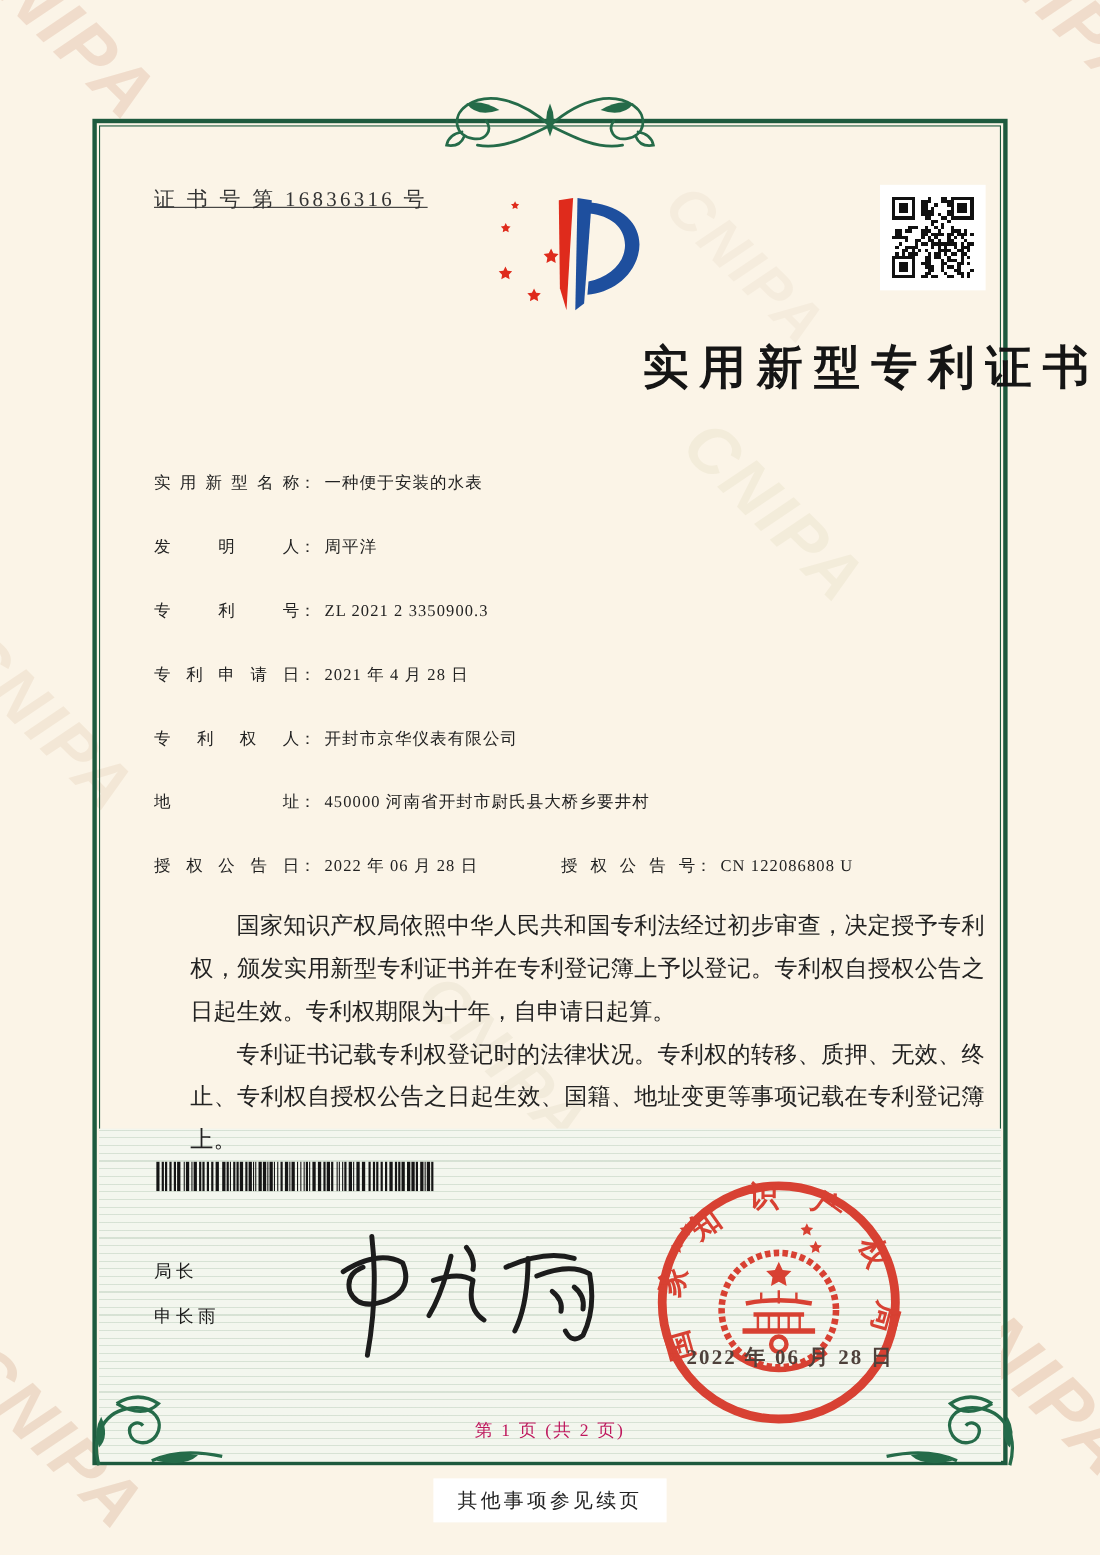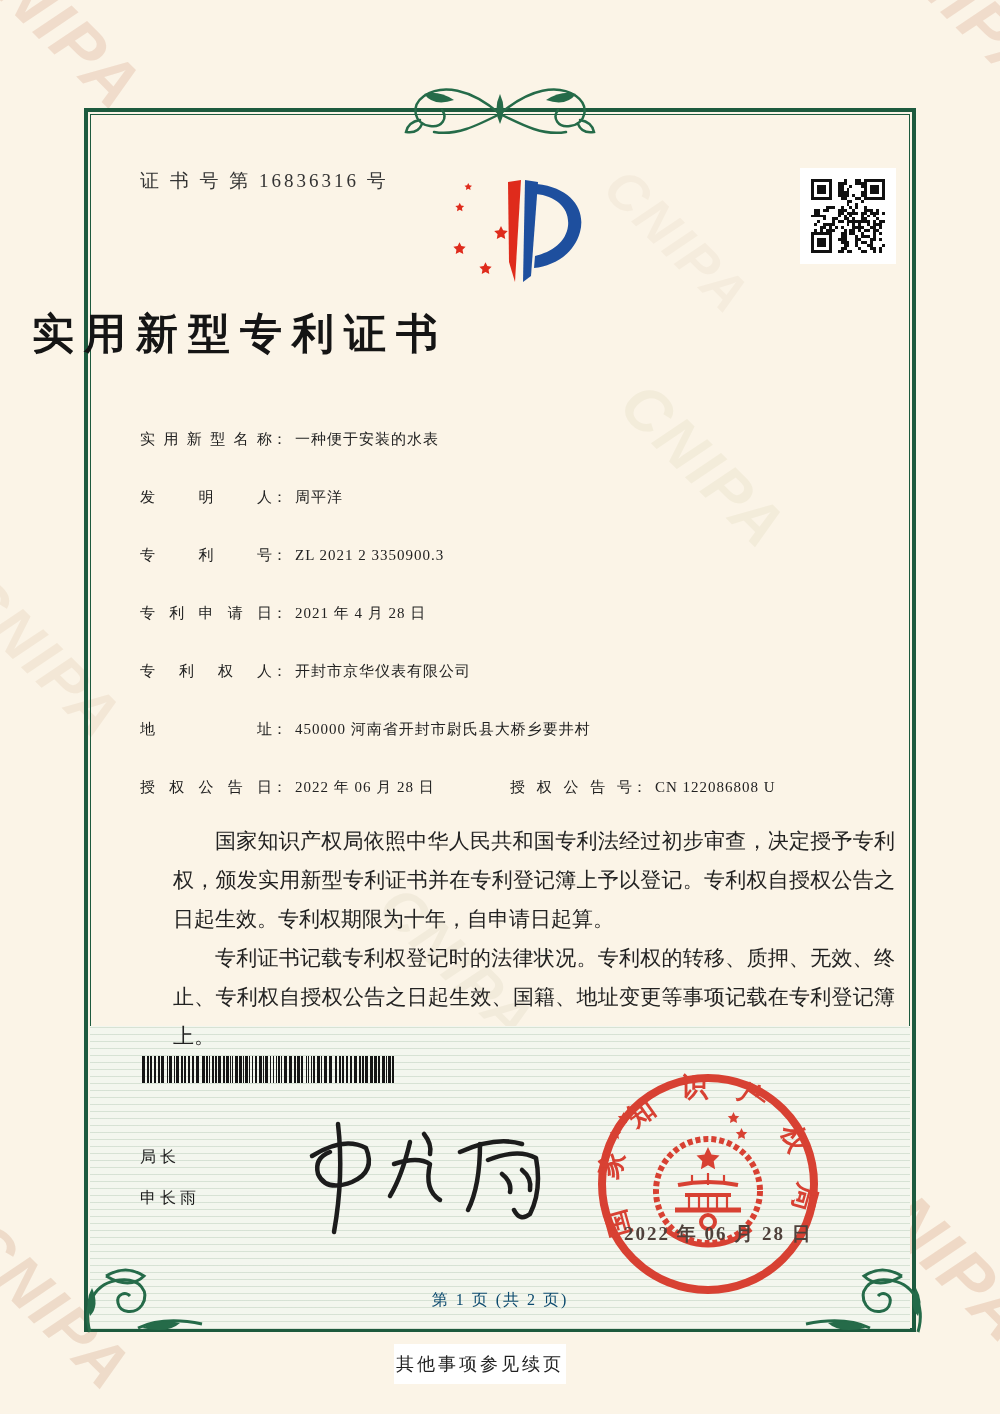--- a/index.html
+++ b/index.html
@@ -17,27 +17,27 @@
   .frame-inner{ position:absolute; inset:2px; border:1px solid #1d5a3e; }
 
   
   .wave-band{ position:absolute; left:90px; top:1026px; width:820px; height:303px; z-index:2;
     background-color:#f3f6ee;
     background-image:repeating-linear-gradient(0deg, rgba(130,165,135,.25) 0 1px, rgba(255,255,255,0) 1px 7px);
   }
 
   .content{ position:absolute; inset:0; z-index:3; color:#2b2b2b; }
 
-  .cert-no{ position:absolute; left:140px; top:168px; font-size:19px; letter-spacing:3px; color:#333; }
+  .cert-no{ position:absolute; left:140px; top:168px; font-size:19px; letter-spacing:3px; color:#333;text-decoration:underline; }
 
   .qr{ position:absolute; left:800px; top:168px; width:96px; height:96px; background:#fff; padding:5px; }
 
   .logo{ position:absolute; left:420px; top:166px; width:170px; height:140px; }
 
-  .title{ position:absolute; left:0; right:0; top:306px; text-align:left;
+  .title{ position:absolute; left:0; right:0; top:306px; text-align:right;
           font-size:42px; font-weight:bold; letter-spacing:10px; color:#151515;padding-left:32px; }
 
   .fields{ position:absolute; left:140px; top:430px; width:730px; font-size:15px; color:#222; }
   .frow{ height:58px; position:relative; white-space:nowrap; }
   .flabel{ display:inline-block; width:132px; text-align:justify; text-align-last:justify; }
   .fcolon{ display:inline-block; }
   .fvalue{ display:inline-block; margin-left:8px; letter-spacing:1px; }
   .grant-no{ position:absolute; left:370px; top:0; }
   .grant-no .flabel{ width:122px; }
 
@@ -49,28 +49,28 @@
 
   .signer{ position:absolute; left:140px; top:1136px; font-family:"Liberation Sans", sans-serif;
            font-size:16px; color:#1a1a1a; letter-spacing:4px; line-height:41px; }
   .signature{ position:absolute; left:282px; top:1104px; }
 
   .seal{ position:absolute; left:593px; top:1069px; width:230px; height:230px; opacity:.93; }
   .seal-date{ position:absolute; left:624px; top:1221px; width:200px; font-size:19px;
               letter-spacing:2px; color:#4e413b; font-weight:bold; }
 
   .page-no{ position:absolute; left:0; right:0; top:1290px; text-align:center; font-size:16px;
-            letter-spacing:2px; color:#0c4a6e; }
+            letter-spacing:2px; color:#be185d; }
 
   .flourish{ position:absolute; z-index:4; }
   .top-orn{ left:350px; top:80px; }
   .bl-orn{ left:80px; top:1258px; }
   .br-orn{ left:798px; top:1258px; transform:scaleX(-1); }
 
-  .cont-note{ position:absolute; left:394px; top:1344px; width:172px; height:40px; background:#ffffff;
+  .cont-note{ position:absolute; left:394px; top:1344px; width:212px; height:40px; background:#ffffff;
               display:flex; align-items:center; justify-content:center; font-size:18px;
               letter-spacing:3px; color:#222; z-index:5; }
 </style>
 </head>
 <body>
 
 <div class="page">
 
   <div class="wm" style="left:-58px; top:-20px; font-size:68px; color:#f0dccb;">CNIPA</div>
   <div class="wm" style="left:850px; top:-40px; font-size:68px; color:#f0dccb;">CNIPA</div>

